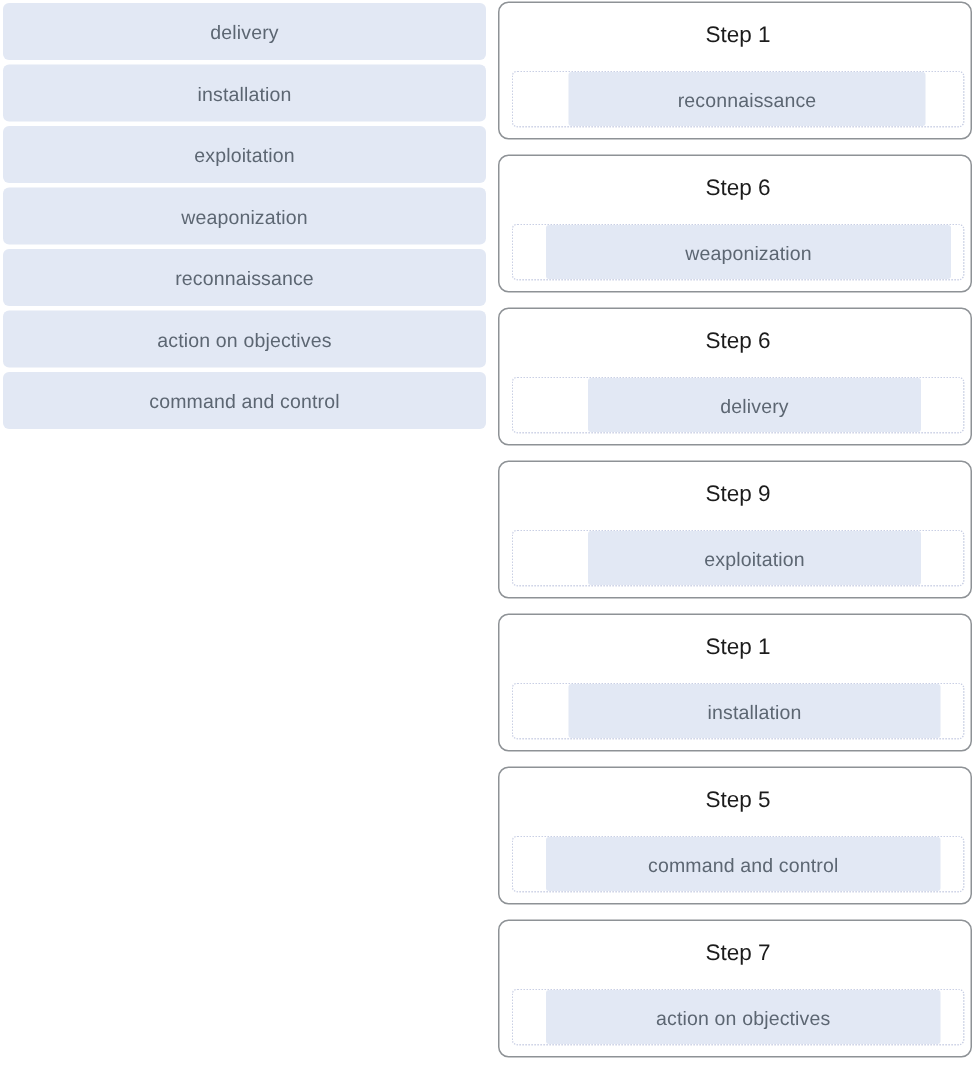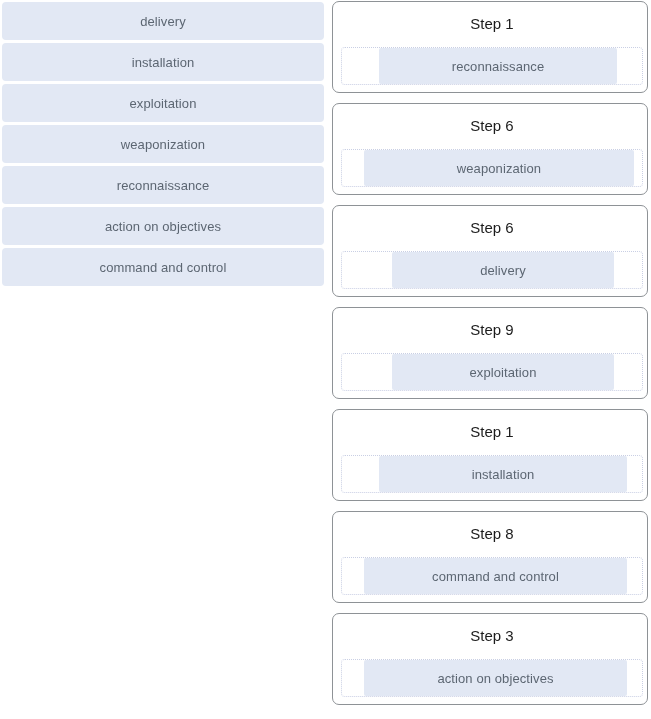--- a/index.html
+++ b/index.html
@@ -173,30 +173,30 @@
     <div class="step-card">
       <div class="step-title">Step 1</div>
       <div class="dropzone">
         <div class="dropped-pill" style="left: 37px; width: 248px;">
           <span>installation</span>
         </div>
       </div>
     </div>
 
     <div class="step-card">
-      <div class="step-title">Step 8</div>
+      <div class="step-title">Step 5</div>
       <div class="dropzone">
         <div class="dropped-pill" style="left: 22px; width: 263px;">
           <span>command and control</span>
         </div>
       </div>
     </div>
 
     <div class="step-card">
-      <div class="step-title">Step 3</div>
+      <div class="step-title">Step 7</div>
       <div class="dropzone">
         <div class="dropped-pill" style="left: 22px; width: 263px;">
           <span>action on objectives</span>
         </div>
       </div>
     </div>
 
   </div>
 </div>
 

